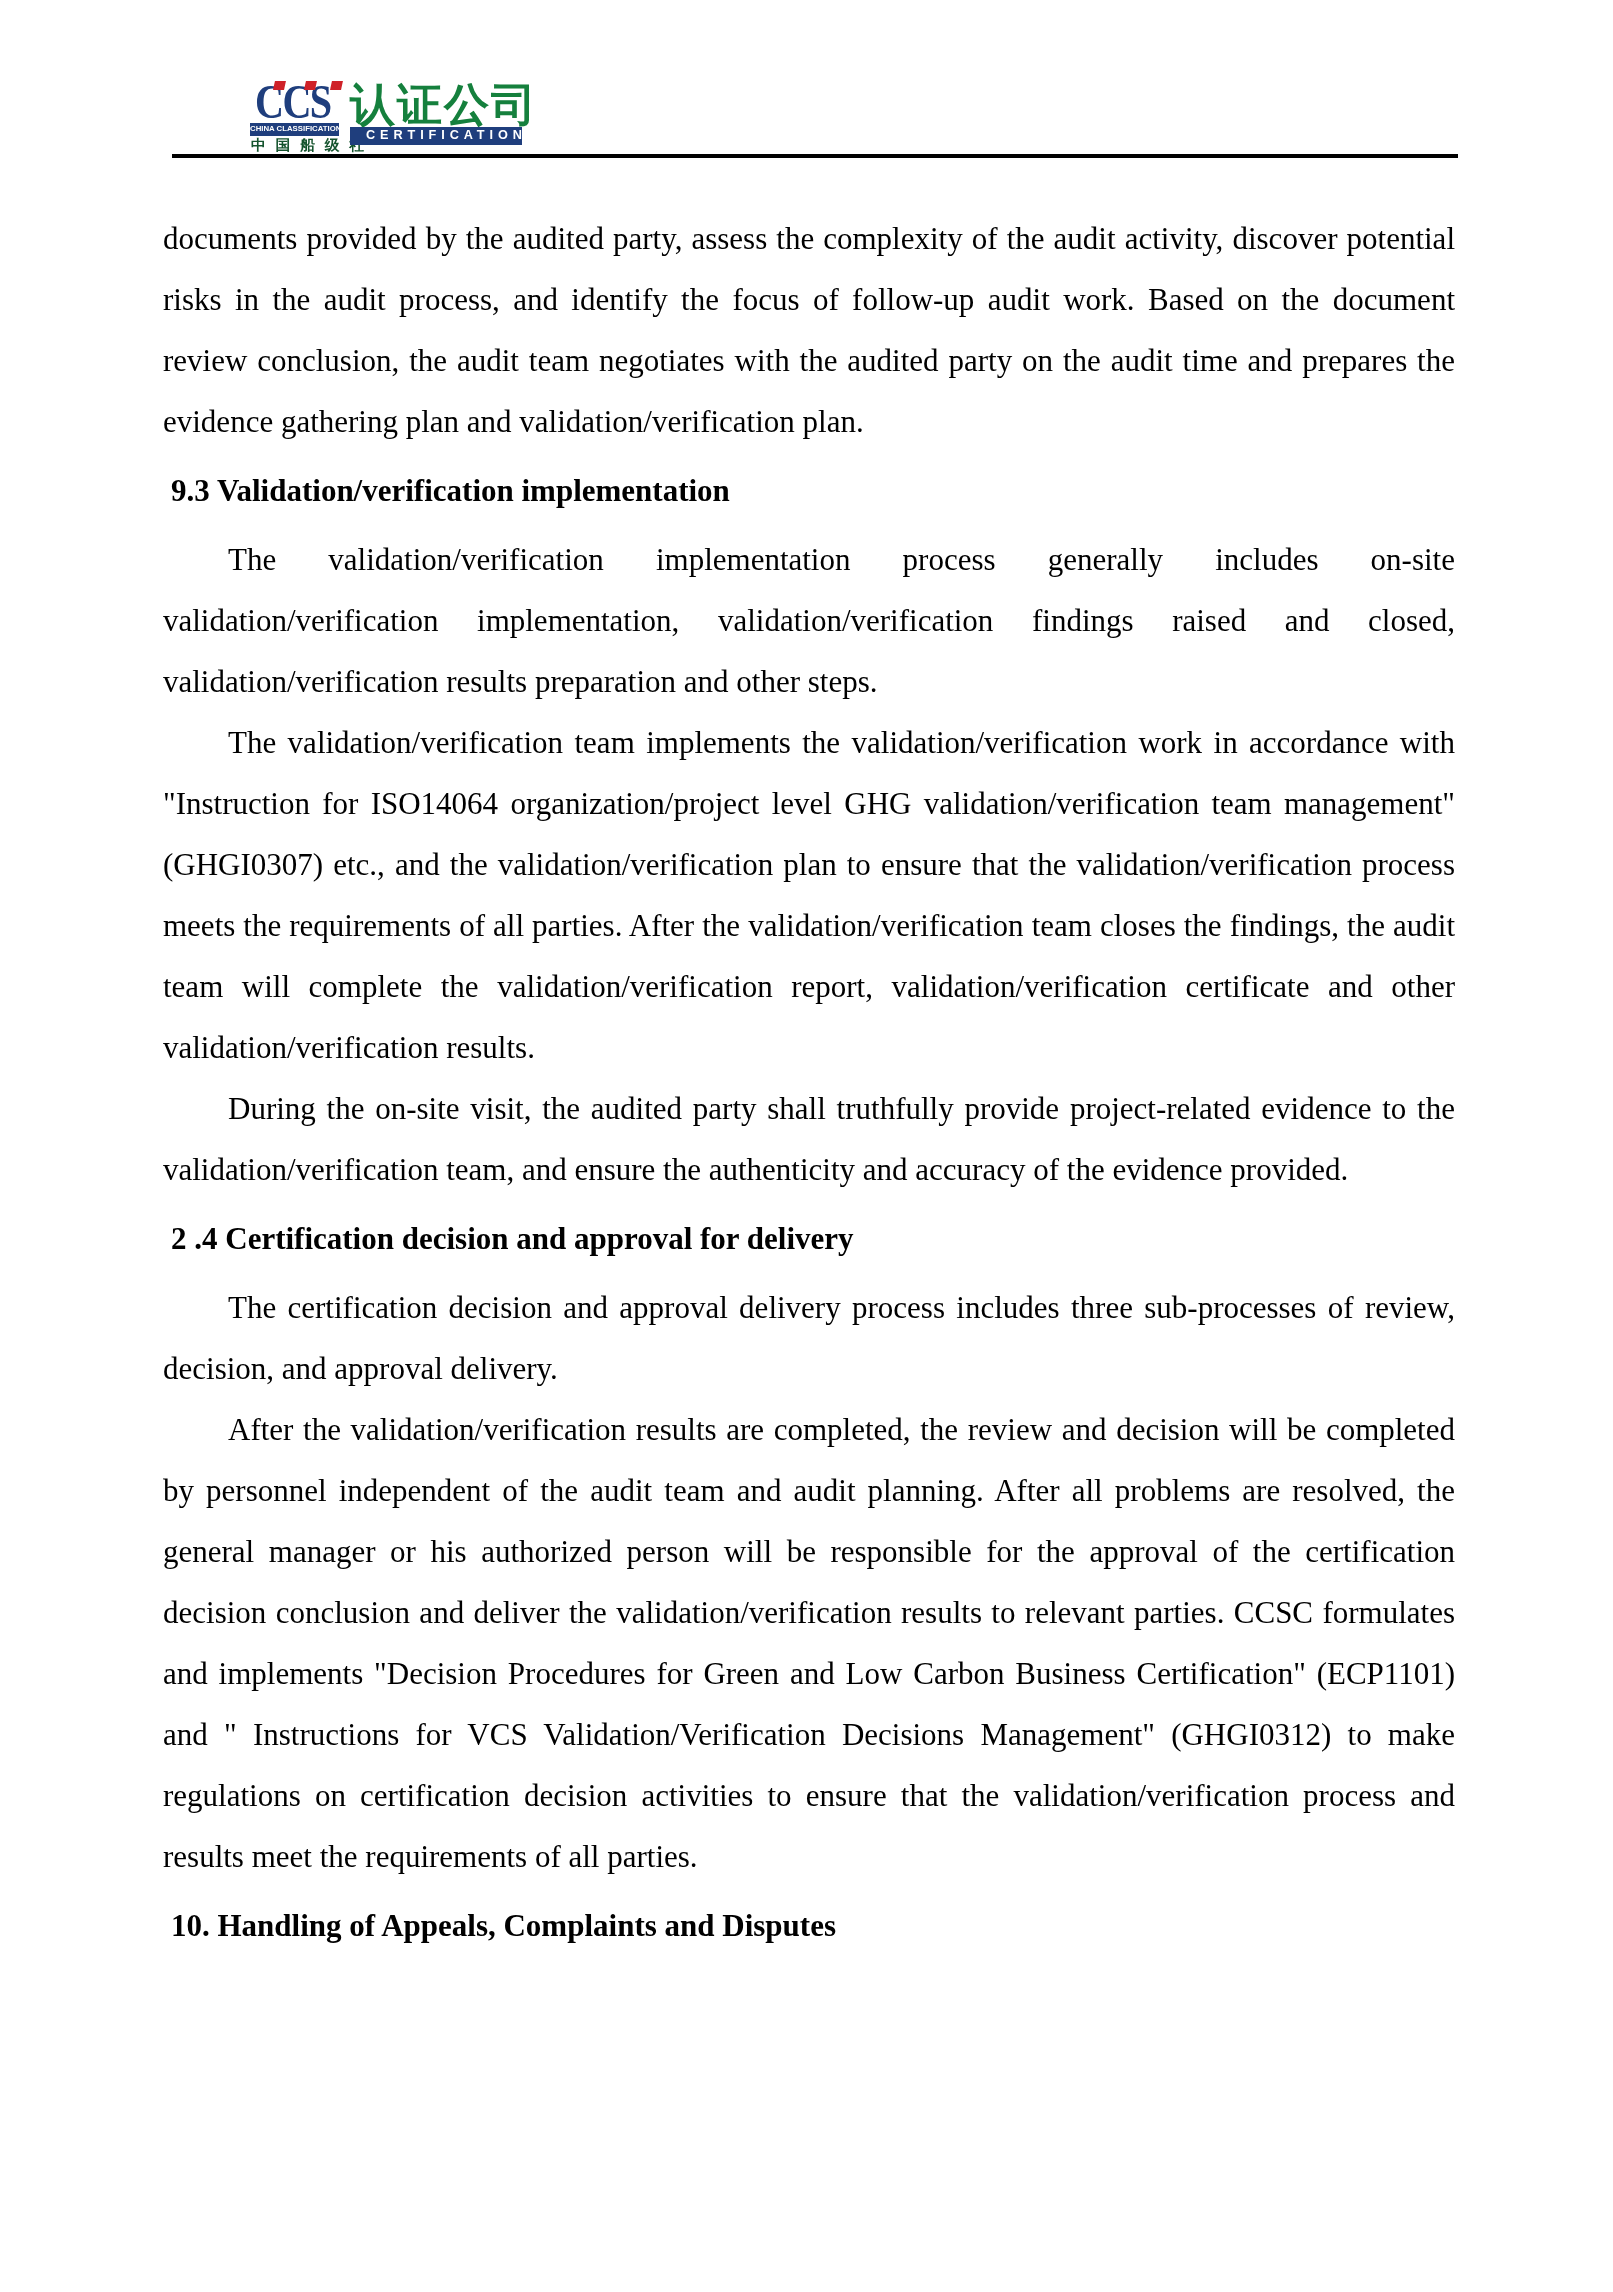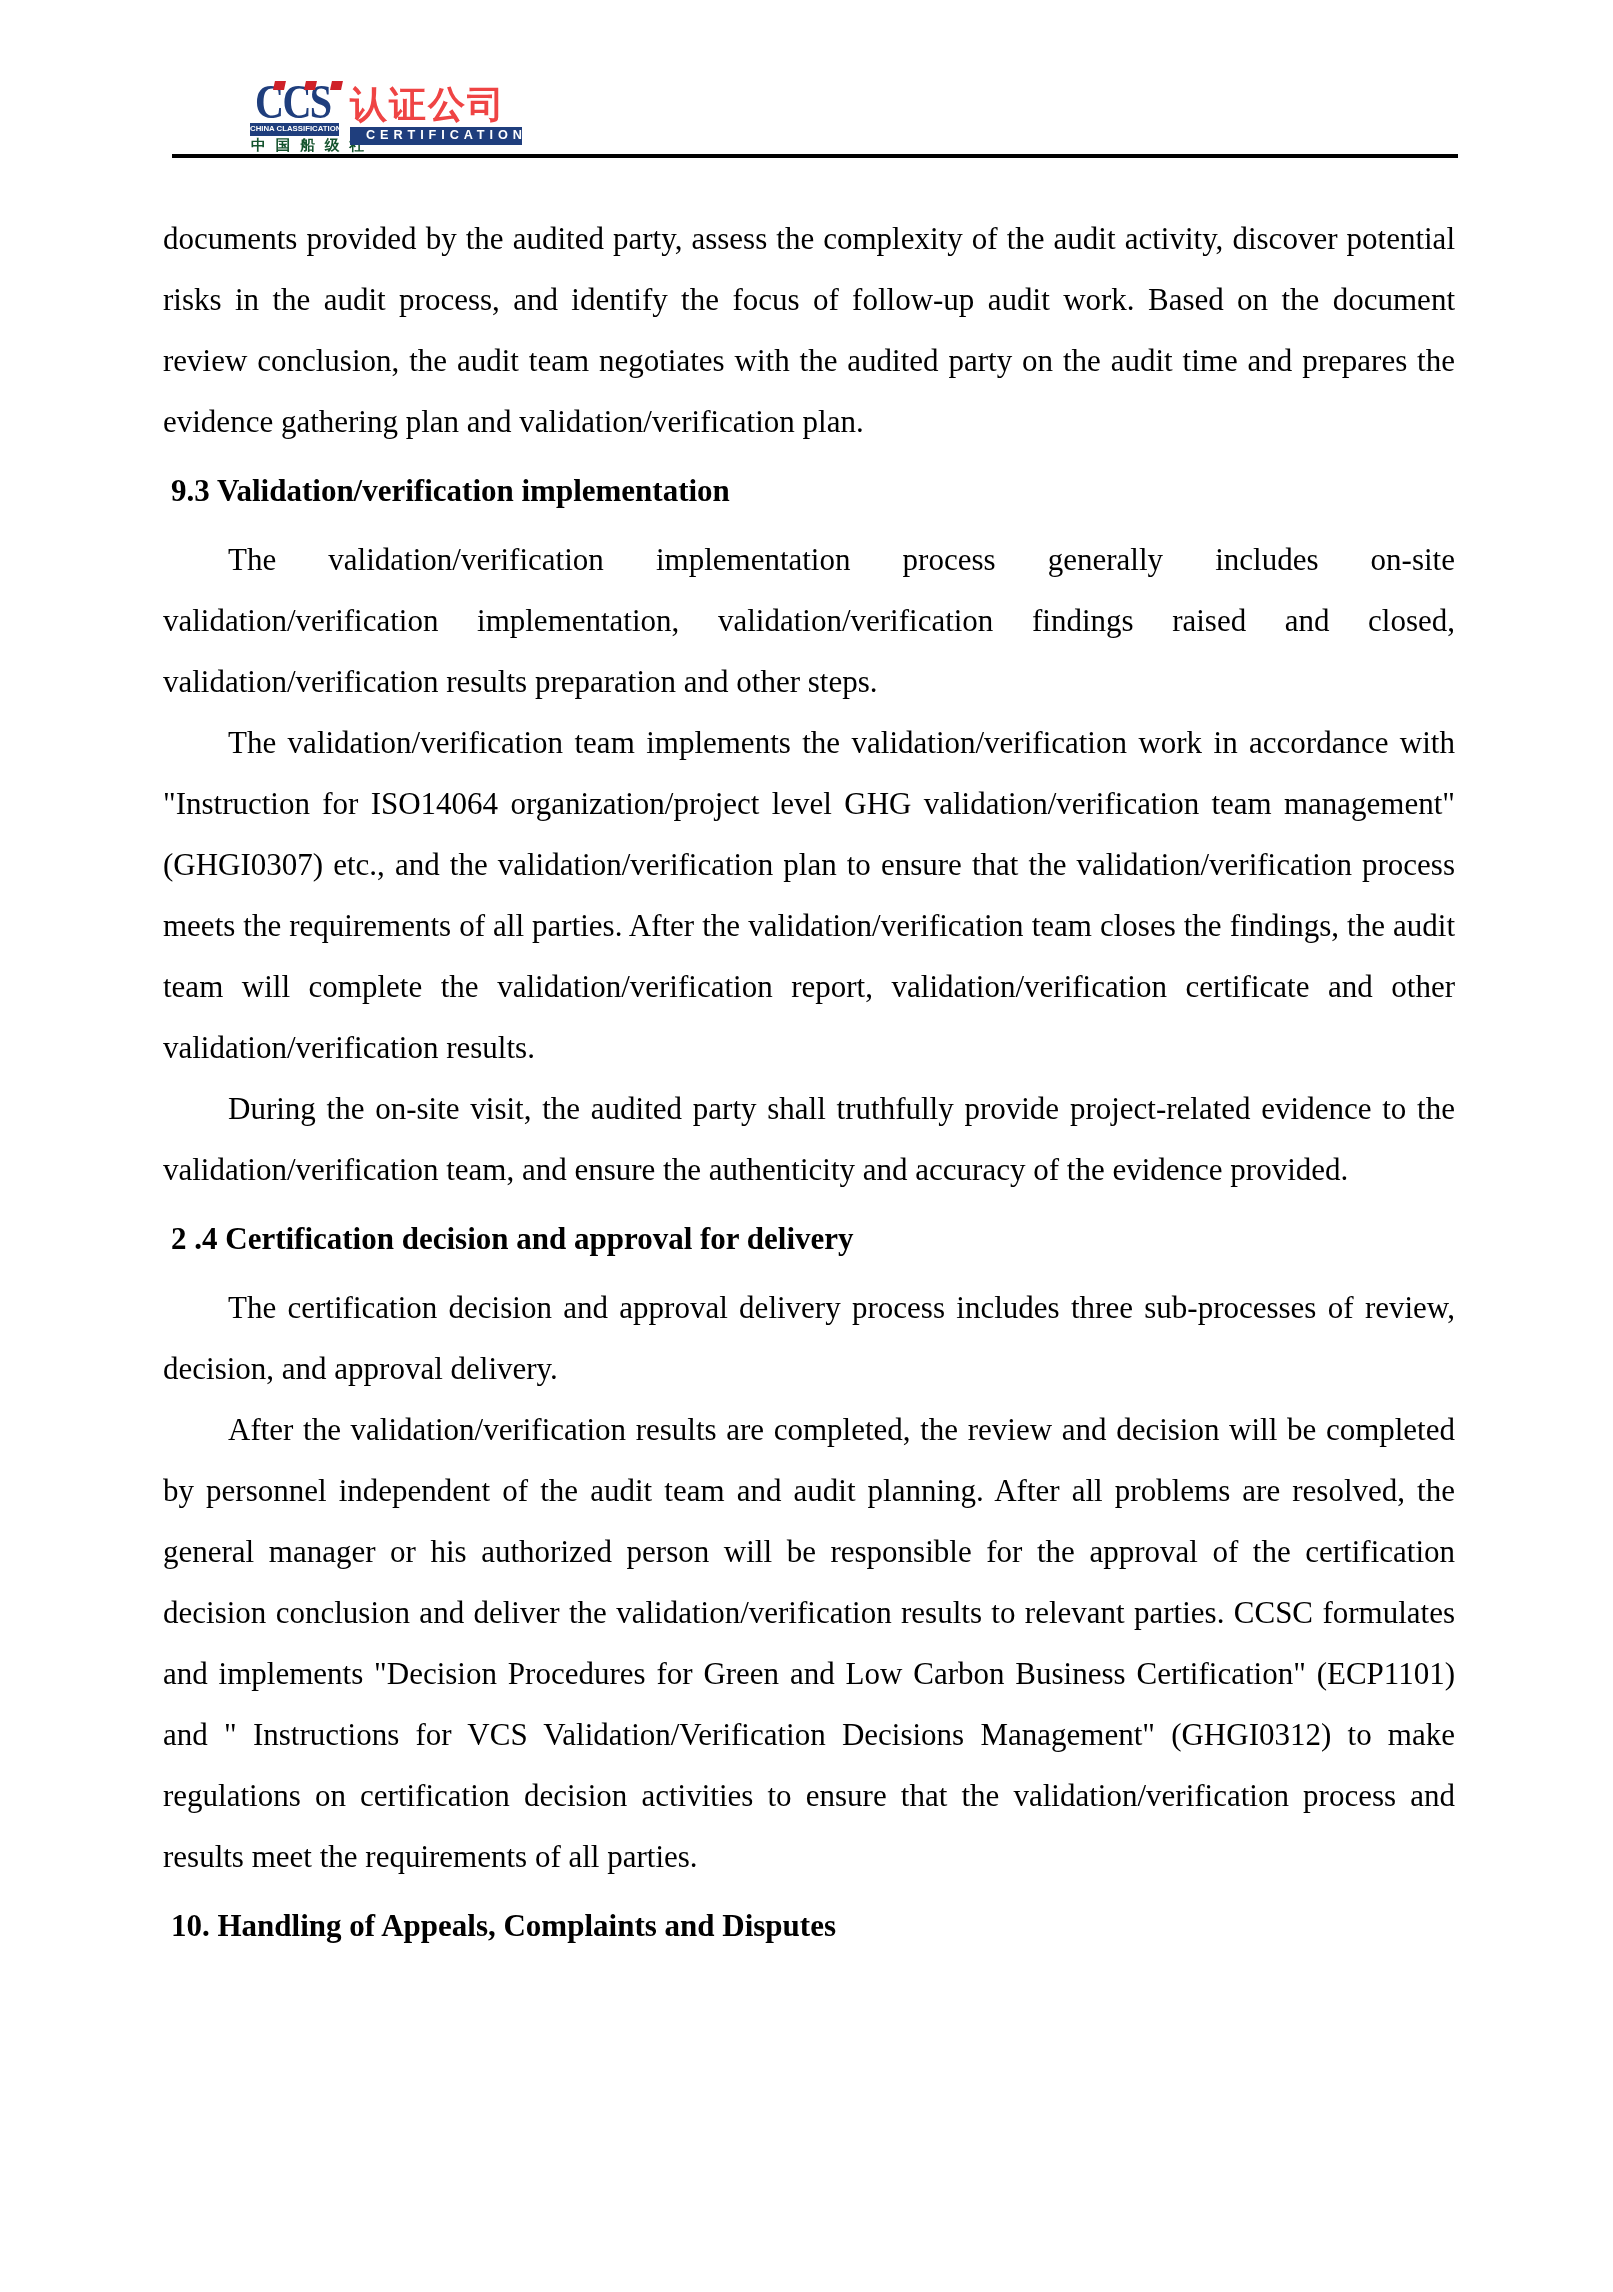--- a/index.html
+++ b/index.html
@@ -45,21 +45,21 @@
     letter-spacing:0; white-space:nowrap; overflow:hidden;
   }
   .soc-cn {
     position:absolute; left:1px; top:54px; width:89px;
     color:#14532d; font-size:14.7px; font-weight:bold;
     letter-spacing:2.9px; white-space:nowrap;
     font-family:"Liberation Sans","DejaVu Sans",sans-serif;
   }
   .cert-cn {
     position:absolute; left:100px; top:0px;
-    color:#ef4444; font-size:37px; font-weight:bold; line-height:45px;
+    color:#15803d; font-size:45px; font-weight:bold; line-height:45px;
     letter-spacing:2px; white-space:nowrap;
     font-family:"Liberation Sans","DejaVu Sans",sans-serif;
   }
   .cert-bar {
     position:absolute; left:100px; top:45px; width:156px; height:17.6px;
     background:#1f3e7d; color:#fff;
     font-family:"Liberation Sans","DejaVu Sans",sans-serif;
     font-size:12.7px; font-weight:bold; line-height:17.6px; text-align:center;
     letter-spacing:4.9px; white-space:nowrap;padding-left:16px;
   }

